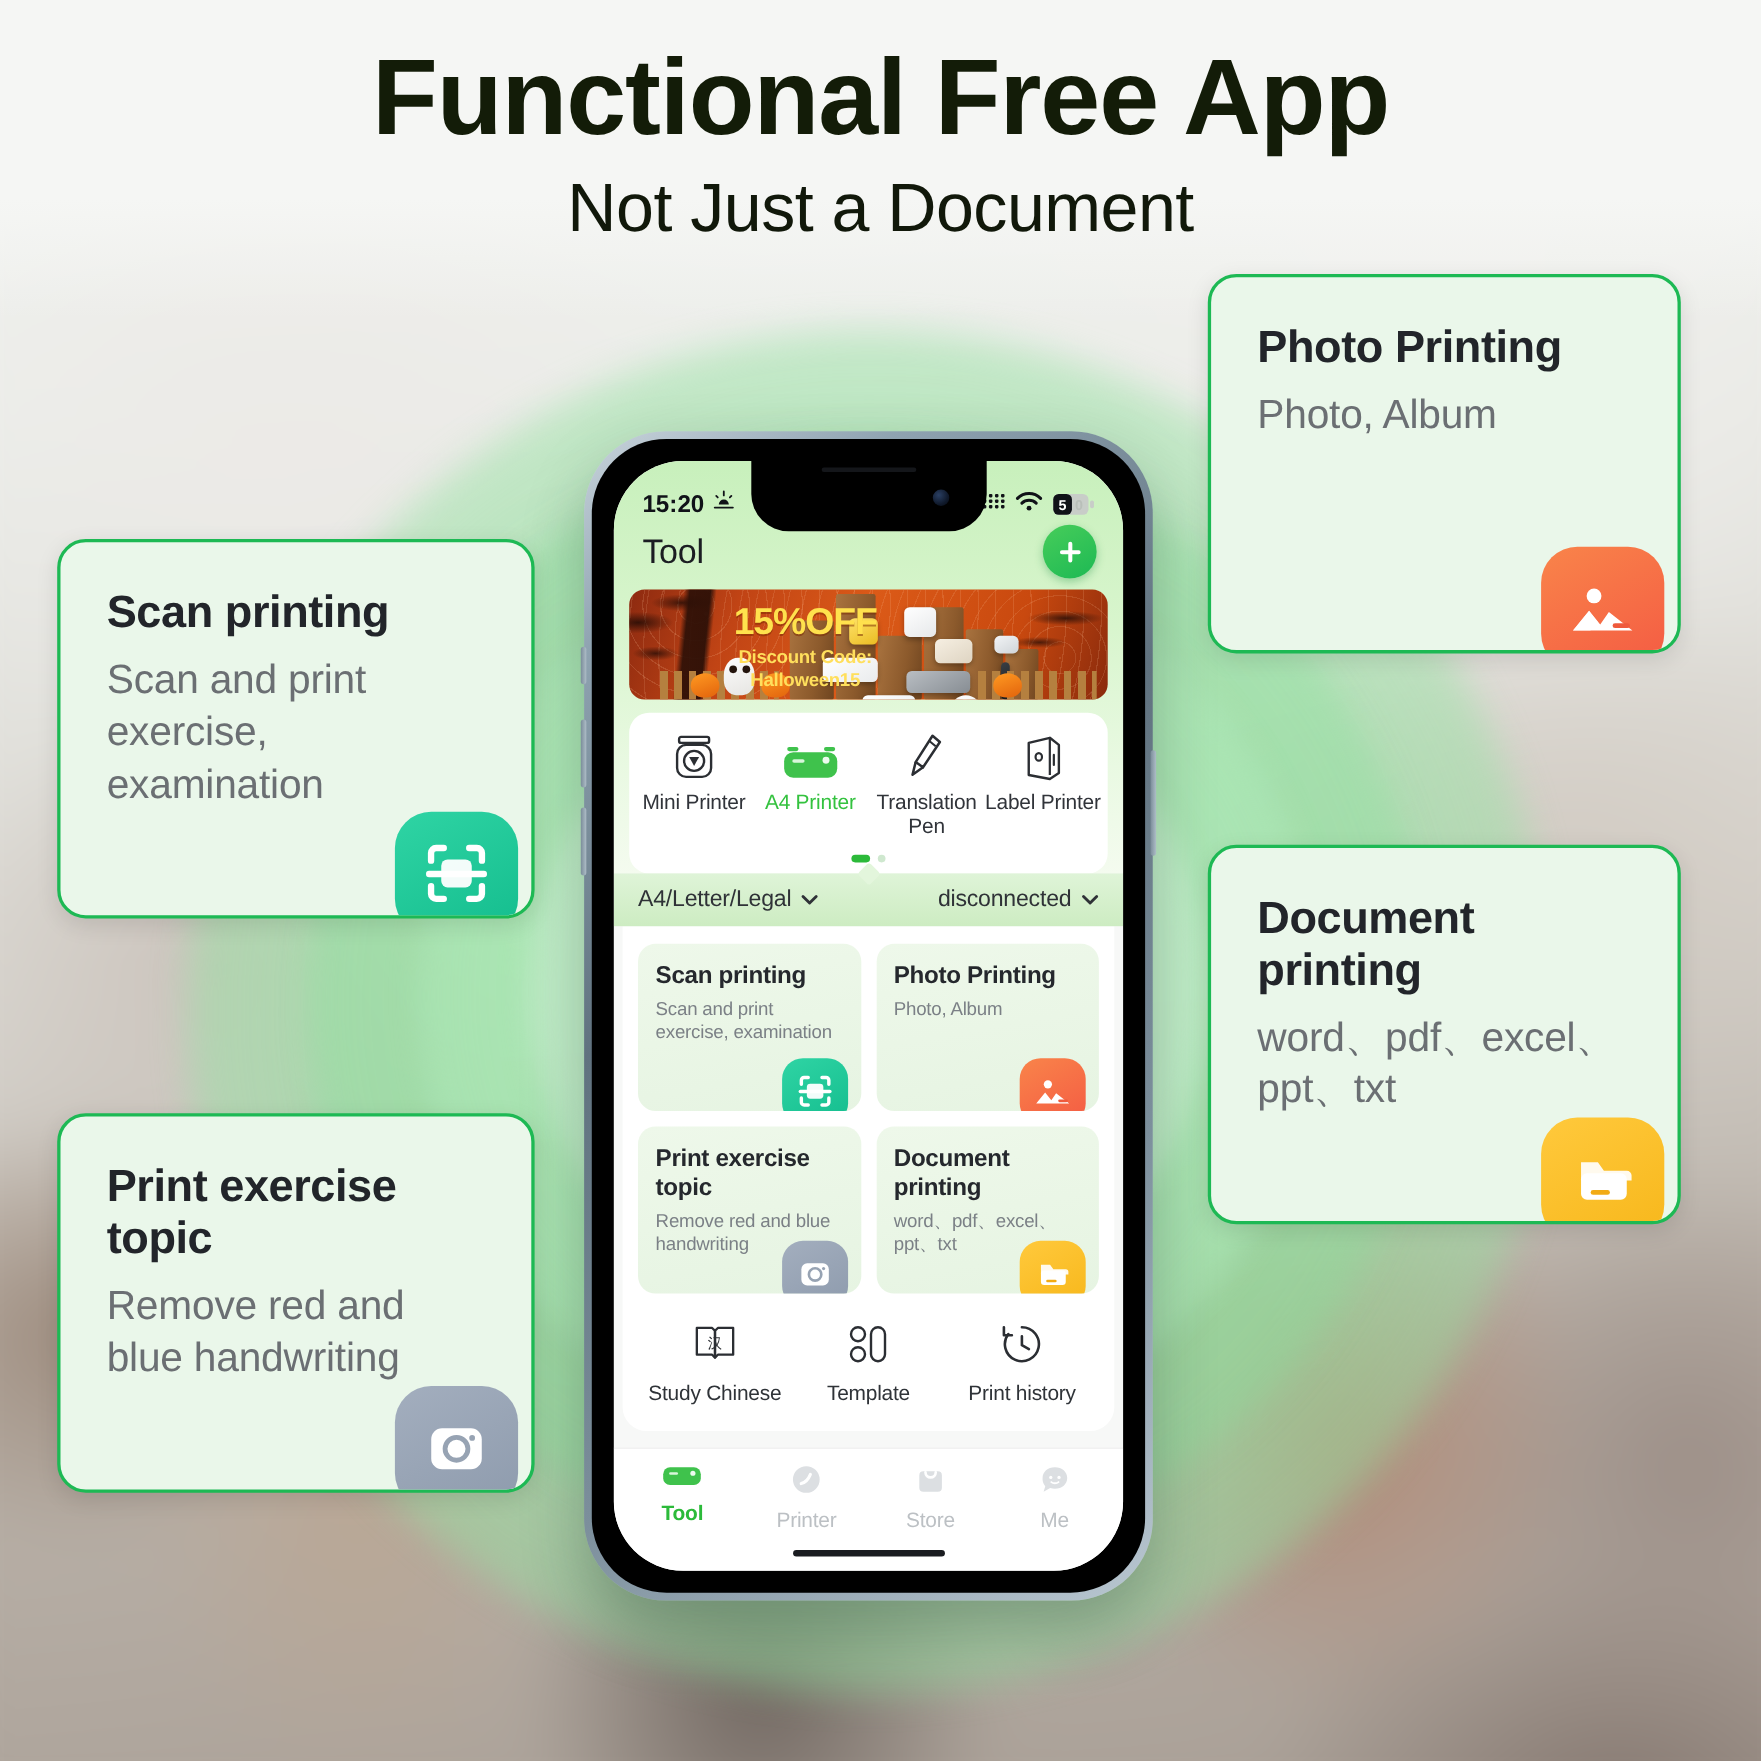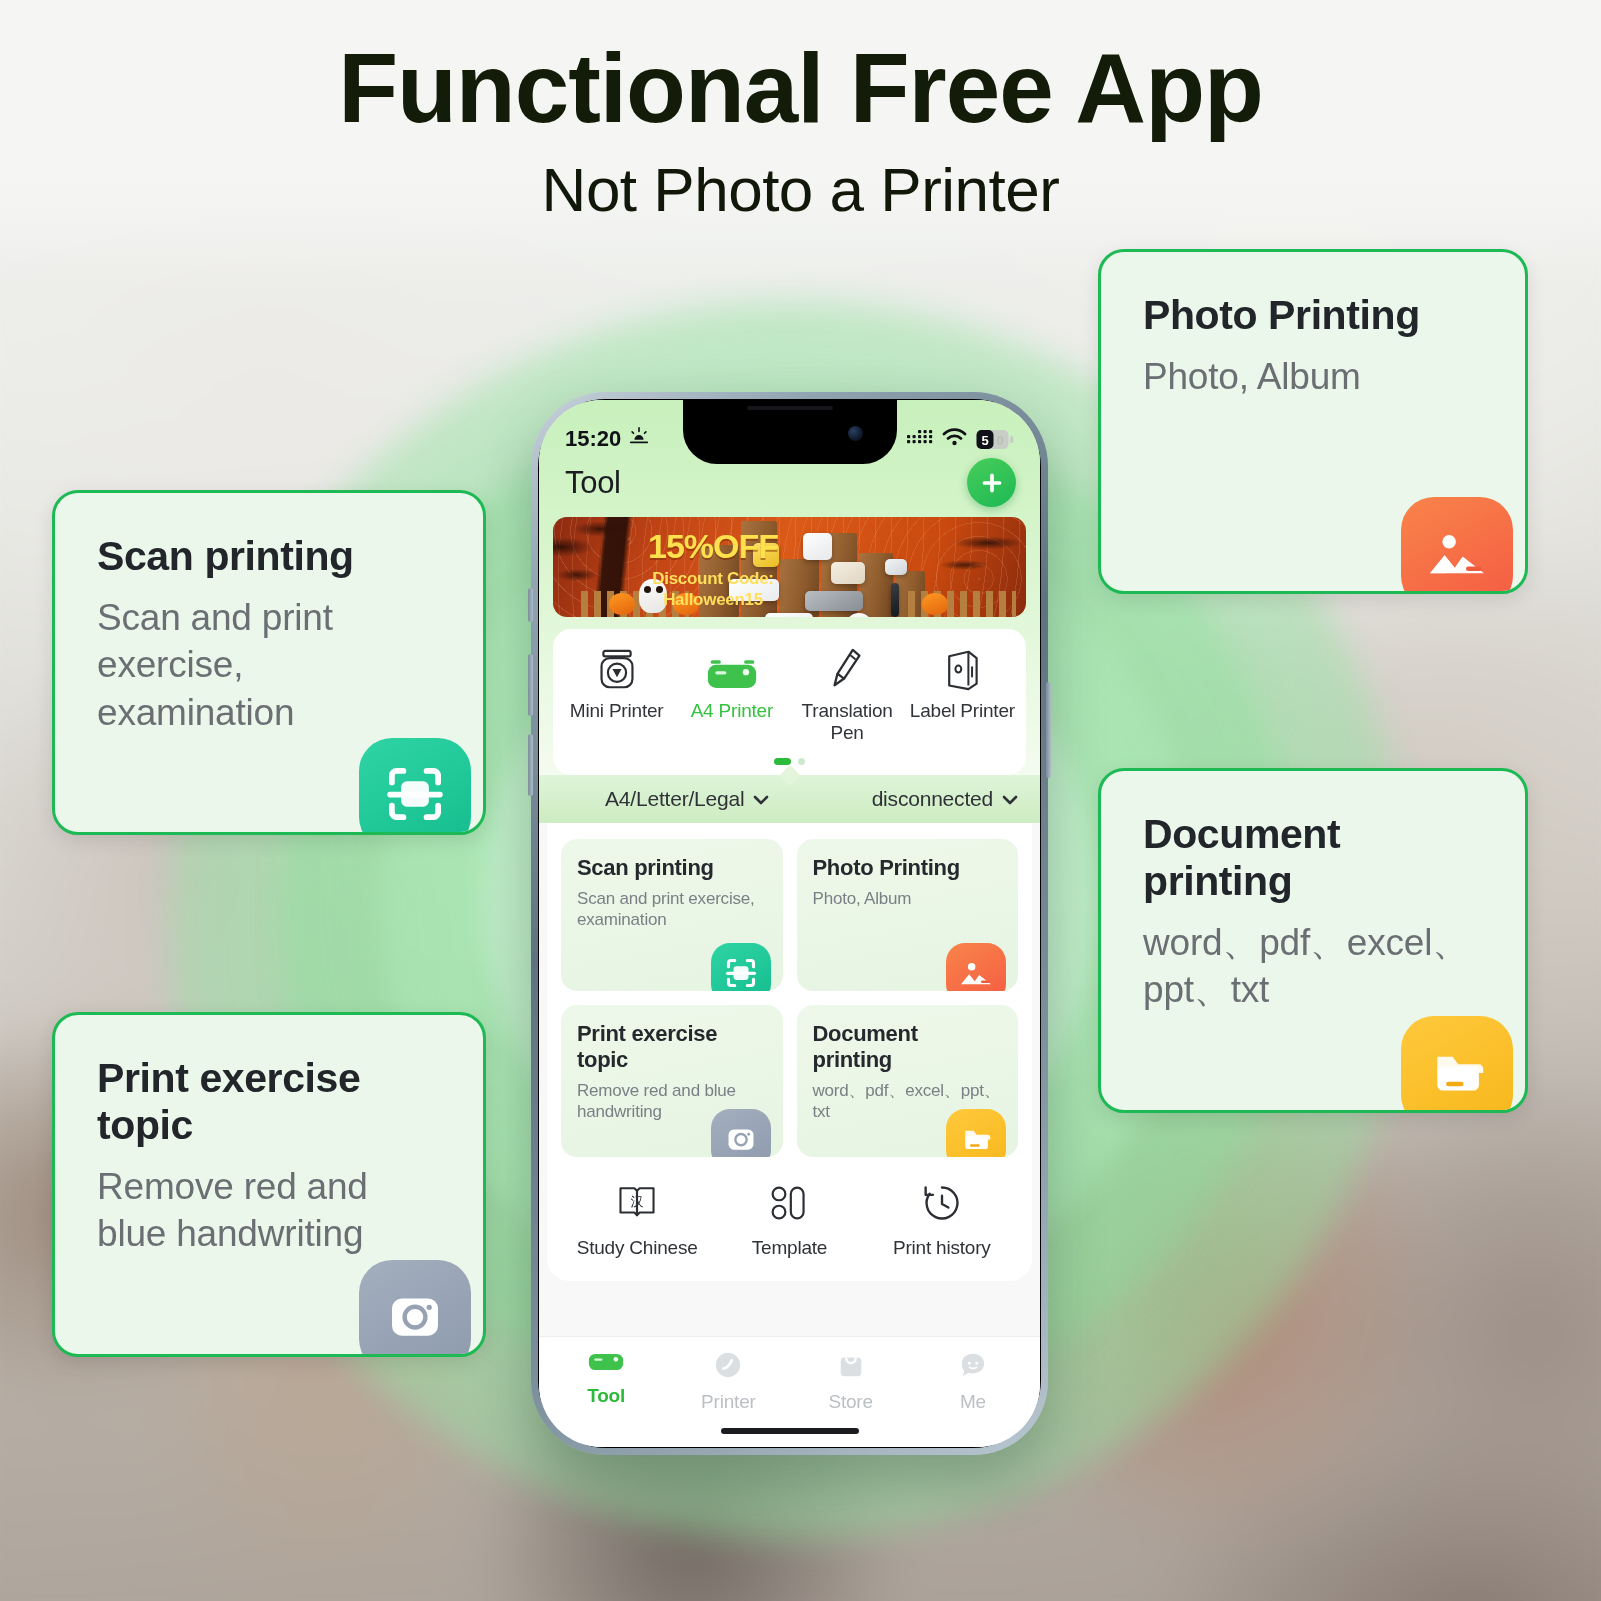--- a/index.html
+++ b/index.html
@@ -92,21 +92,21 @@
   #phone {
     position: absolute; left: 531px; top: 392px; width: 517px; height: 1063px;
     z-index: 13;
     border-radius: 74px;
     background: linear-gradient(145deg, #c9d4dc 0%, #8fa3b1 14%, #60727f 40%, #7c8f9c 70%, #b9c7d1 100%);
     padding: 7px;
     box-shadow: 0 26px 56px rgba(30,45,40,.28);
   }
   #phone-inner {
     position: relative; width: 100%; height: 100%;
-    border-radius: 68px; background: #000; padding: 1px;
+    border-radius: 68px; background: #000; padding: 20px;
   }
   #screen {
     position: relative; width: 100%; height: 100%;
     border-radius: 63px; overflow: hidden;
     background: #f7f8f7;
   }
   .side-btn { position: absolute; background: linear-gradient(90deg,#7b8d9a,#aebdc7); border-radius: 3px; }
   #btn-silence { left: -3px; top: 196px; width: 5px; height: 34px; }
   #btn-vol-up  { left: -3px; top: 262px; width: 5px; height: 62px; }
   #btn-vol-dn  { left: -3px; top: 342px; width: 5px; height: 62px; }
@@ -212,21 +212,21 @@
   #selector {
     position: relative; margin-top: 0;
     background: linear-gradient(180deg,#dff4d8,#cdecc2);
     display: flex; align-items: center; justify-content: space-between;
     padding: 12px 22px; font-size: 21px; color: #2f3237;
   }
   #selector::before {
     content: ""; position: absolute; left: 50%; transform: translateX(-50%) rotate(45deg);
     top: -7px; width: 15px; height: 15px; background: #e3f6dc; border-radius: 3px;
   }
-  .sel-chunk { display: flex; align-items: center; gap: 9px; letter-spacing: -.2px; margin-left: 44px; }
+  .sel-chunk { display: flex; align-items: center; gap: 9px; letter-spacing: -.2px; }
 
   
   #sheet {
     background: #fff; margin: 0 8px; border-radius: 0 0 22px 22px;
     padding: 16px 14px 22px 14px;
   }
   #grid { display: grid; grid-template-columns: 1fr 1fr; gap: 14px; }
   .fcard {
     position: relative; background: linear-gradient(170deg,#eef8ea,#e6f4e2);
     border-radius: 16px; height: 152px; padding: 16px 16px 0 16px; overflow: hidden;
@@ -262,21 +262,21 @@
 
 <div id="bg-photo"></div>
 <div id="bg-top-wash"></div>
 <div class="ring" id="ring-1"></div>
 <div class="ring" id="ring-2"></div>
 <div class="ring" id="ring-3"></div>
 <div class="ring" id="ring-4"></div>
 
 <div id="headline-block">
   <div id="headline">Functional Free App</div>
-  <div id="subheadline">Not Photo a Printer</div>
+  <div id="subheadline">Not Just a Document</div>
 </div>
 
 <div class="callout" id="callout-scan">
   <div class="callout-title">Scan printing</div>
   <div class="callout-sub">Scan and print exercise, examination</div>
   <div class="callout-icon ico-scan">
     <svg width="74" height="74" viewBox="0 0 64 64" fill="none">
       <path d="M12 22v-6a4 4 0 0 1 4-4h6M52 22v-6a4 4 0 0 0-4-4h-6M12 42v6a4 4 0 0 0 4 4h6M52 42v6a4 4 0 0 1-4 4h-6" stroke="#fff" stroke-width="5" stroke-linecap="round"></path>
       <rect x="20" y="21" width="24" height="22" rx="5" fill="#fff" opacity=".95"></rect>
       <rect x="8" y="30" width="48" height="5" rx="2.5" fill="#fff"></rect>

